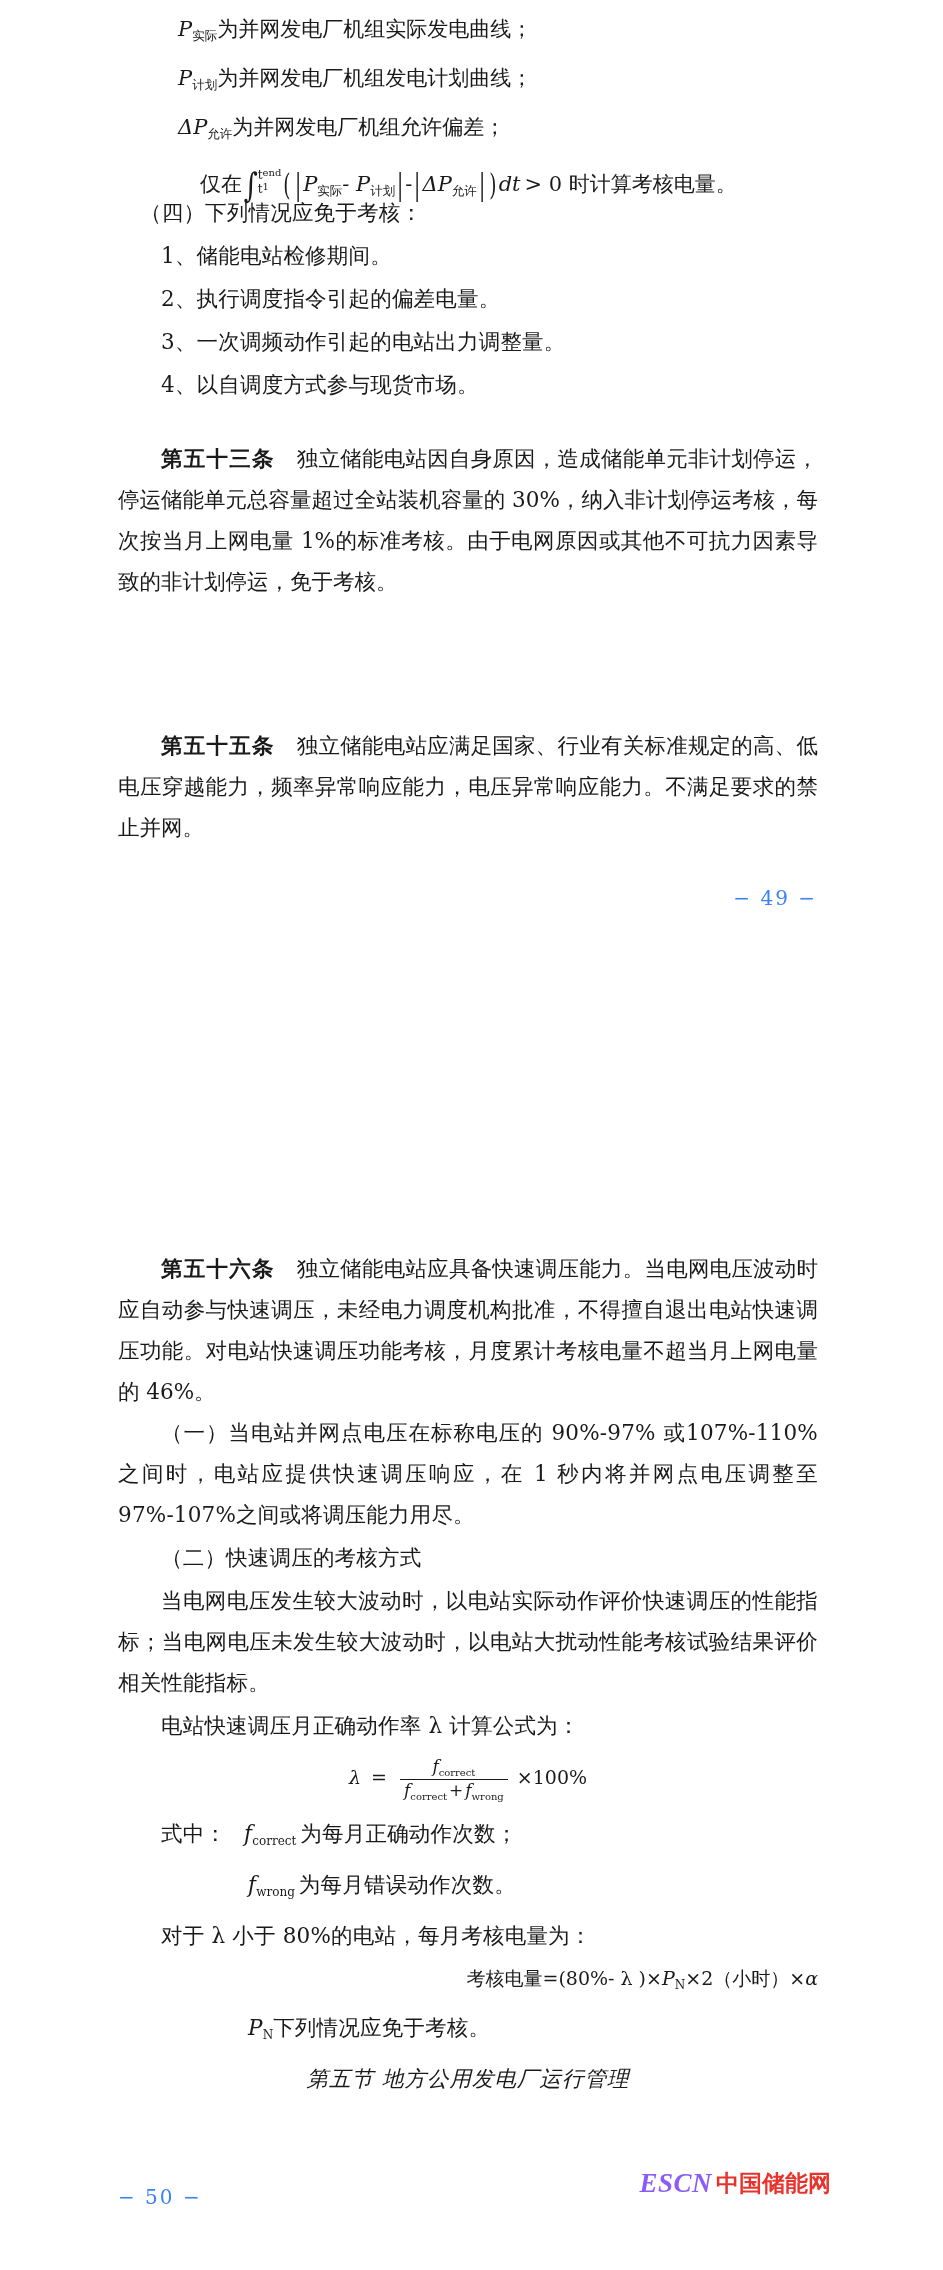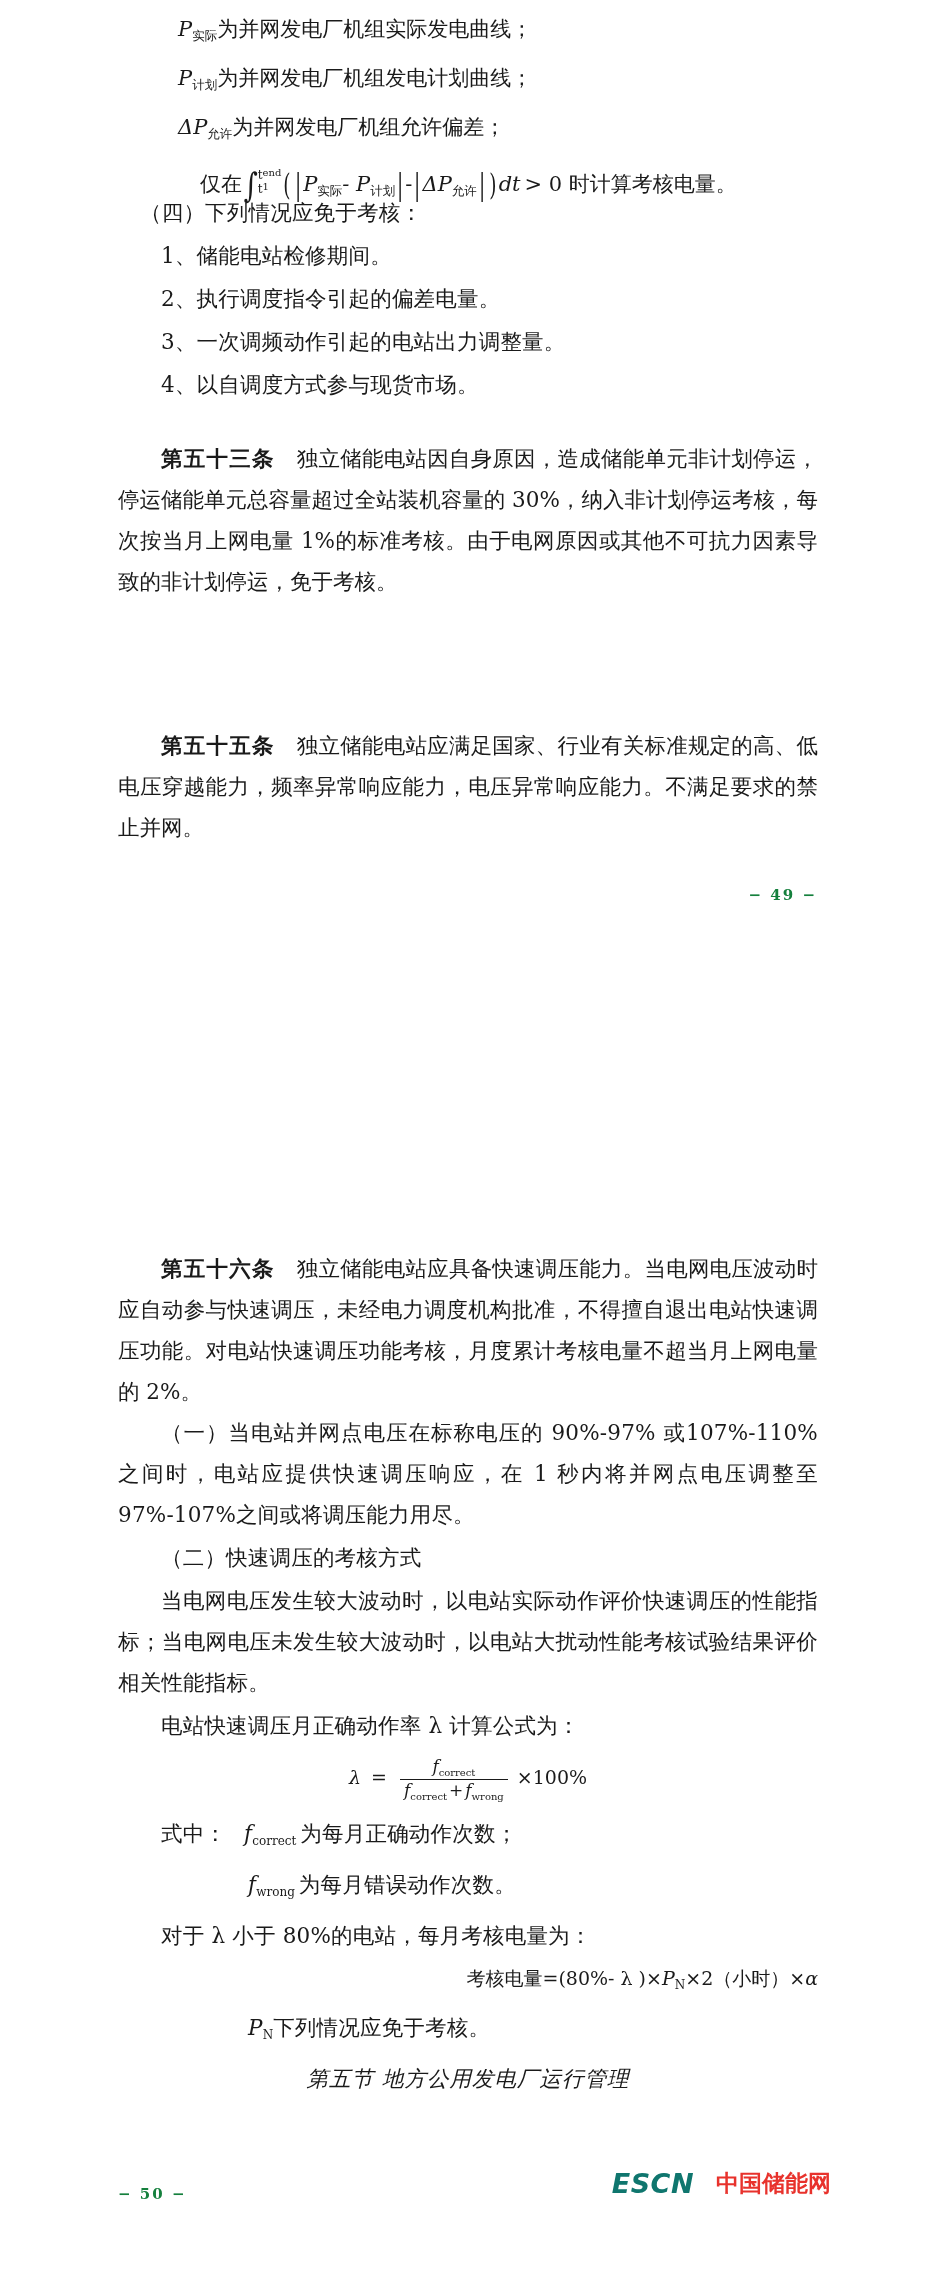--- a/index.html
+++ b/index.html
@@ -104,44 +104,44 @@
   .ctr {
     text-align: center;
     font-size: 19px;
     line-height: 40px;
     margin: 4px 0 4px 0;
   }
   .ctr-math { font-style: italic; }
   
   .pageno {
     position: absolute;
-    font-size: 15px;
+    font-size: 20px;
     letter-spacing: 2px;
-    color: #15803d;
-    font-weight: bold;
+    color: #3b82f6;
   }
   #pageno-49 { right: 126px; top: 886px; }
   #pageno-50 { left: 118px; top: 2185px; }
   
   .logo {
     position: absolute;
     right: 112px;
     top: 2168px;
     display: flex;
     align-items: center;
     font-family: "DejaVu Sans", "Liberation Sans", sans-serif;
     font-weight: bold;
     white-space: nowrap;
   }
   .logo .escn {
-    color: #0f766e;
+    color: #8b5cf6;
     font-size: 27px;
     font-style: italic;
     letter-spacing: 0.5px;
-    margin-right: 22px;
+    margin-right: 4px;
+    font-family: Liberation Serif, serif;
   }
   .logo .cn {
     color: #e8322c;
     font-size: 23px;
     letter-spacing: 0px;
   }
   .sec-title {
     text-align: center;
     font-size: 21.5px;
     line-height: 41px;
@@ -187,21 +187,21 @@
   </div>
 
 
   <div class="col" style="top:725px;">
     <p class="artline"><span class="artno">第五十五条</span><span style="display:inline-block;width:22px;"></span><span>独立储能电站应满足国家、行业有关标准规定的高、低电压穿越能力，频率异常响应能力，电压异常响应能力。不满足要求的禁止并网。</span></p>
   </div>
 
   <div class="pageno" id="pageno-49">− 49 −</div>
 
   <div class="col" style="top:1248px;">
-    <p class="artline"><span class="artno">第五十六条</span><span style="display:inline-block;width:22px;"></span><span>独立储能电站应具备快速调压能力。当电网电压波动时应自动参与快速调压，未经电力调度机构批准，不得擅自退出电站快速调压功能。对电站快速调压功能考核，月度累计考核电量不超当月上网电量的 2%。</span></p>
+    <p class="artline"><span class="artno">第五十六条</span><span style="display:inline-block;width:22px;"></span><span>独立储能电站应具备快速调压能力。当电网电压波动时应自动参与快速调压，未经电力调度机构批准，不得擅自退出电站快速调压功能。对电站快速调压功能考核，月度累计考核电量不超当月上网电量的 46%。</span></p>
     <p class="para" style="text-indent:43px;">（一）当电站并网点电压在标称电压的 90%-97% 或107%-110%之间时，电站应提供快速调压响应，在 1 秒内将并网点电压调整至 97%-107%之间或将调压能力用尽。</p>
     <p class="para" style="text-indent:43px;">（二）快速调压的考核方式</p>
     <p class="para" style="text-indent:43px;">当电网电压发生较大波动时，以电站实际动作评价快速调压的性能指标；当电网电压未发生较大波动时，以电站大扰动性能考核试验结果评价相关性能指标。</p>
     <p class="para" style="text-indent:43px;">电站快速调压月正确动作率 λ 计算公式为：</p>
 
     <div class="ctr ctr-math" style="margin-top:10px;margin-bottom:10px;">
       <span>λ</span>
       <span style="margin:0 4px;">=</span>
       <span class="frac">
         <span class="num"><span>f</span><span class="sub" style="font-size:10px;">correct</span></span>

